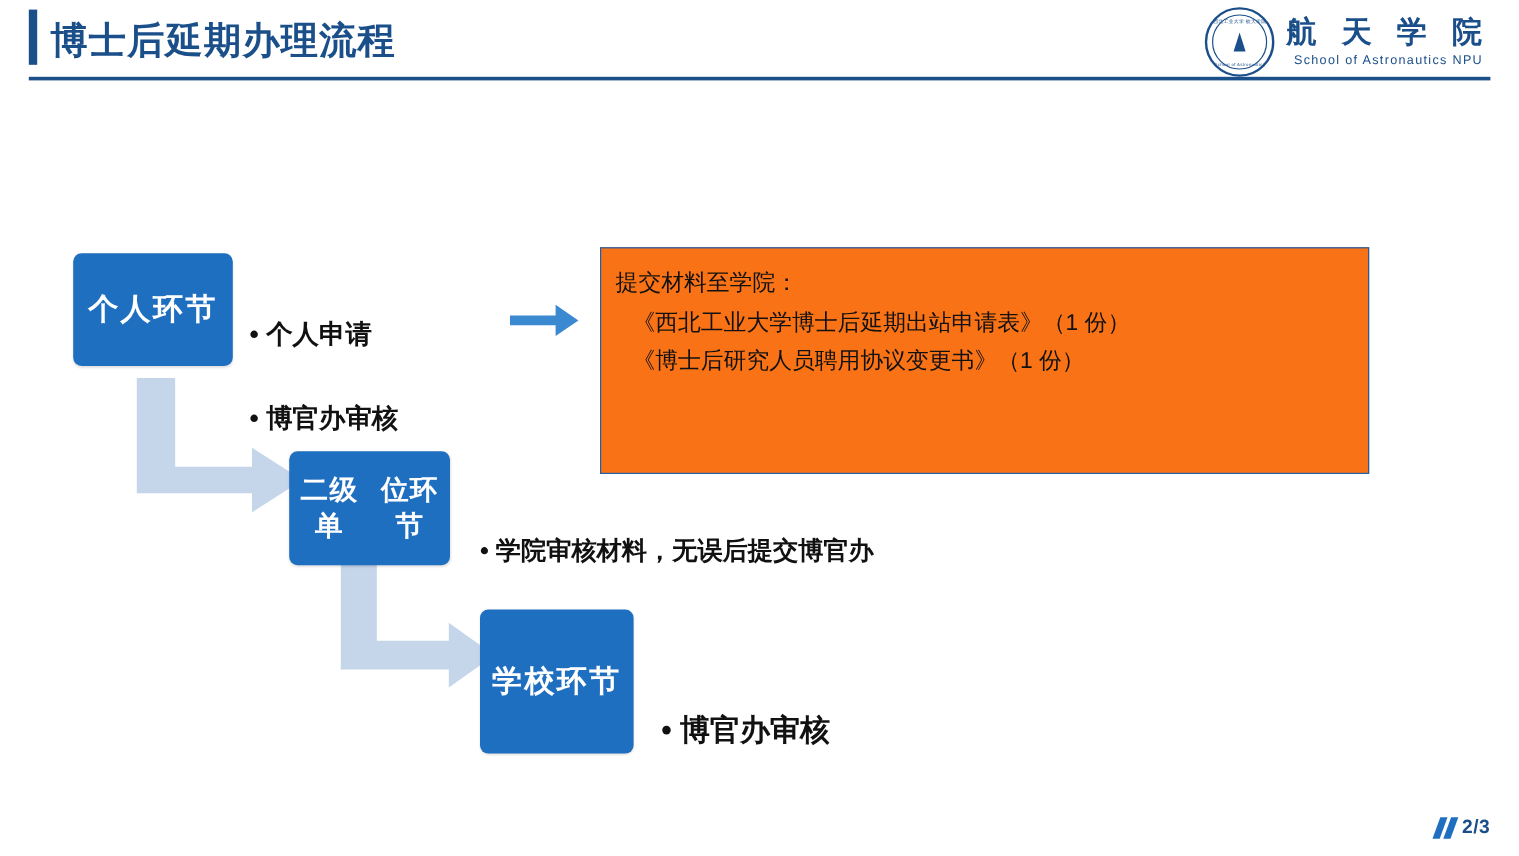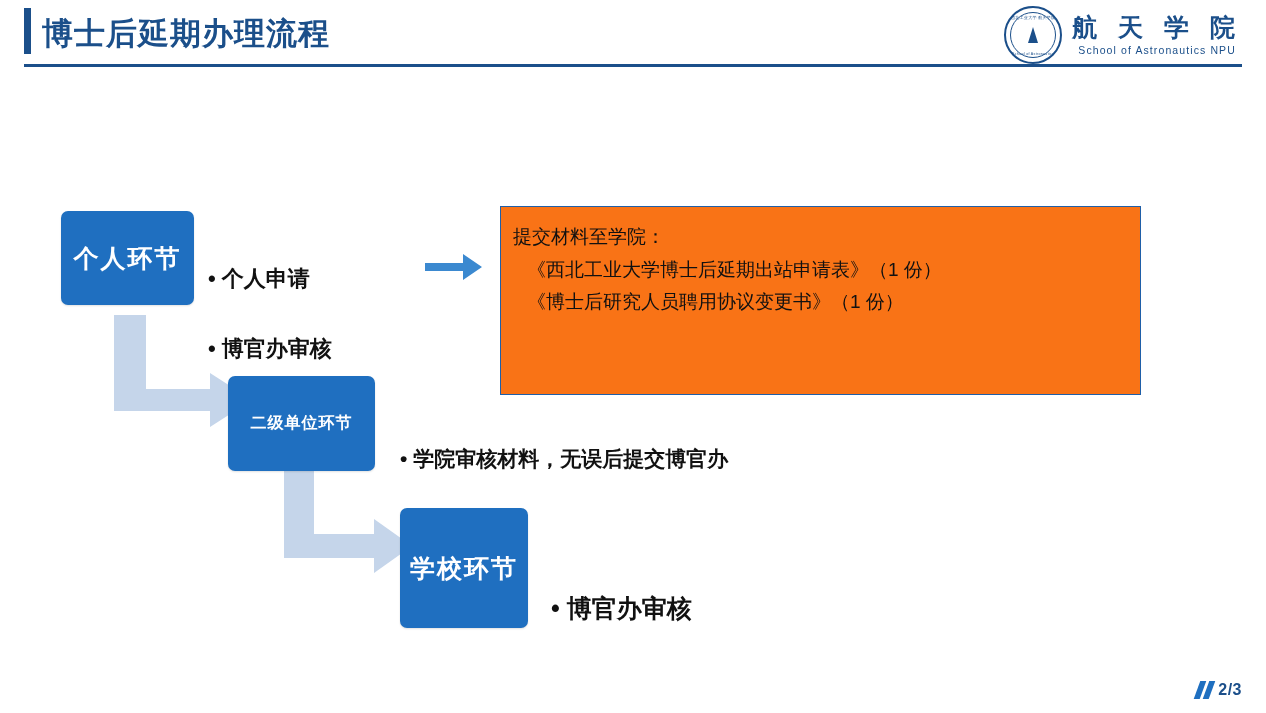--- a/index.html
+++ b/index.html
@@ -137,25 +137,25 @@
   }
   #node-personal {
     left: 61px;
     top: 211px;
     width: 133px;
     height: 94px;
     font-size: 25px;
     letter-spacing: 2px;
   }
   #node-unit {
-    left: 228px;
+    left: 241px;
     top: 376px;
-    width: 147px;
+    width: 134px;
     height: 95px;
-    font-size: 16px;
+    font-size: 23px;
     letter-spacing: 1px;
   }
   #node-school {
     left: 400px;
     top: 508px;
     width: 128px;
     height: 120px;
     font-size: 25px;
     letter-spacing: 2px;
   }

